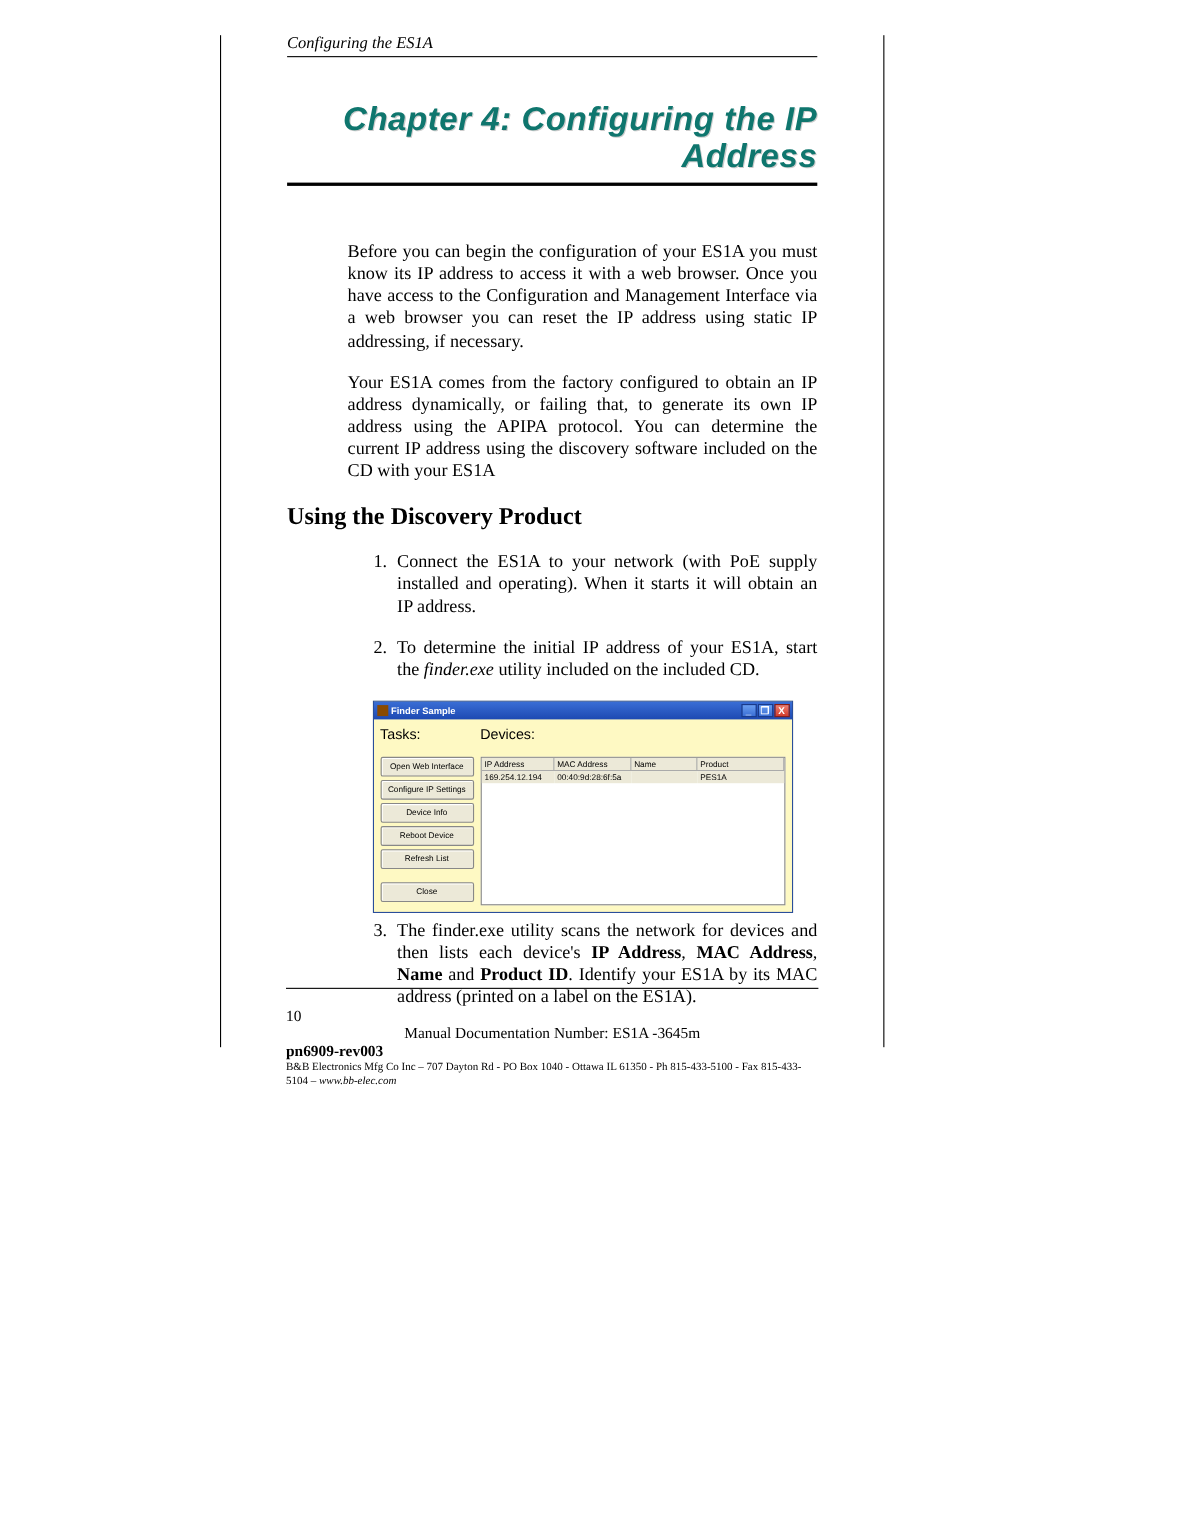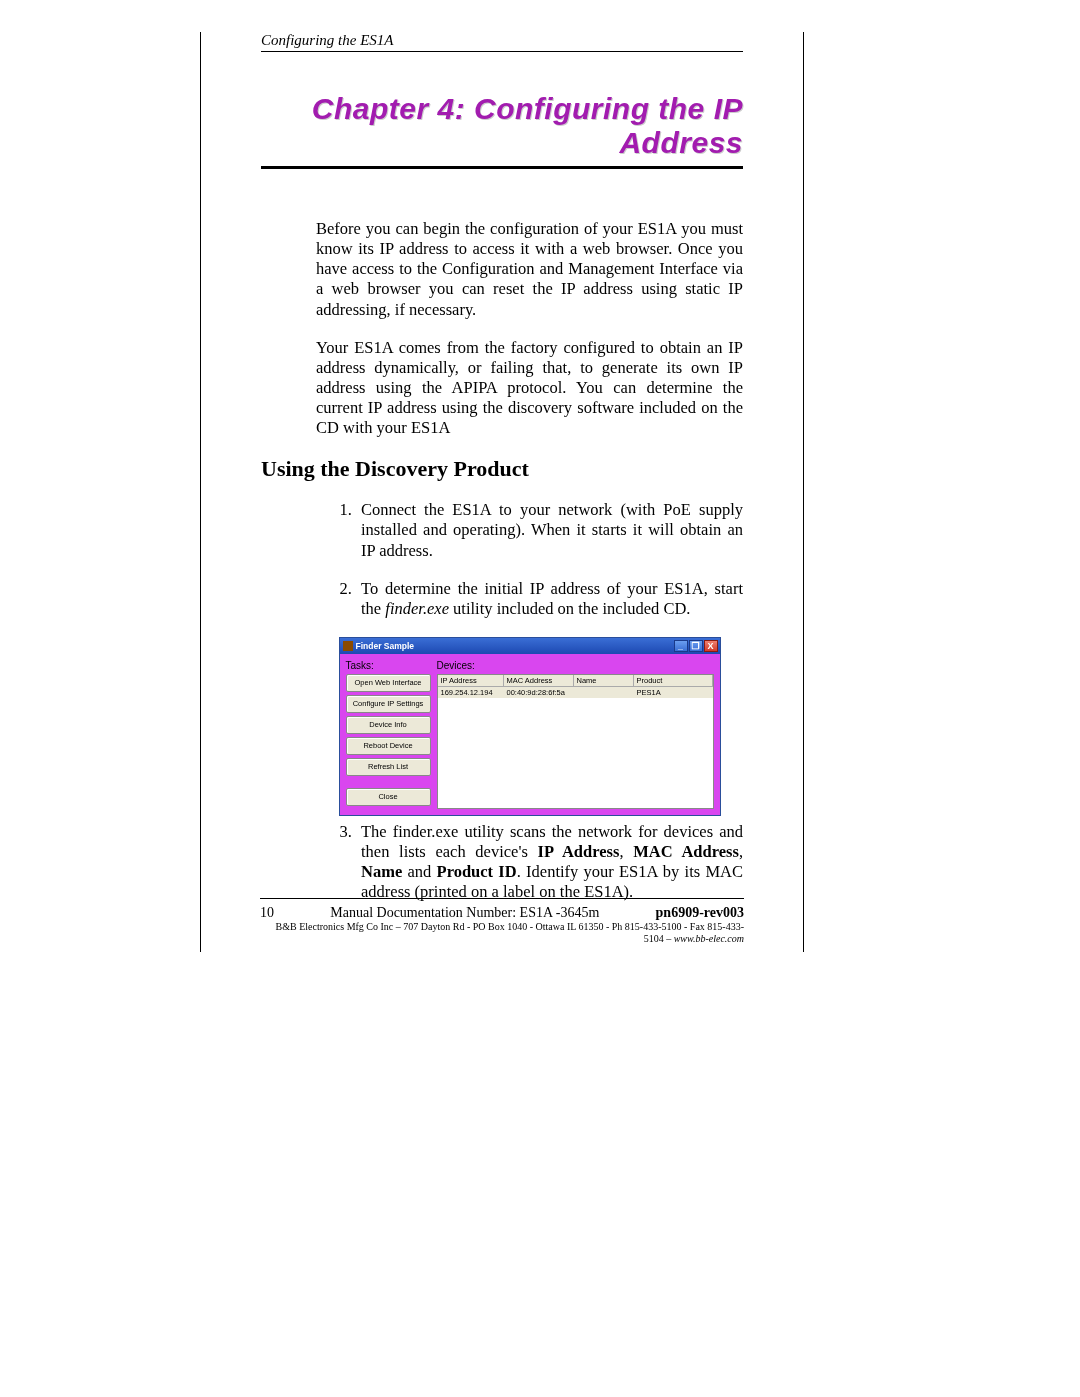--- a/index.html
+++ b/index.html
@@ -33,21 +33,21 @@
     border-bottom: 1px solid #000;
     padding-bottom: 2px;
     margin-bottom: 40px;
     width: 100%;
   }
   .chapter-title {
     font-family: Arial, Helvetica, sans-serif;
     font-weight: bold;
     font-style: italic;
     font-size: 30px;
-    color: #a21caf;
+    color: #0f766e;
     text-align: right;
     border-bottom: 3px solid #000;
     padding-bottom: 6px;
     margin: 0 0 50px 0;
     text-shadow: 1px 1px 0 #ccc;
     letter-spacing: 0.5px;
   }
   .body-indent {
     margin-left: 55px;
   }
@@ -76,21 +76,21 @@
   }
   .italic { font-style: italic; }
   .bold { font-weight: bold; }
 
   
   .app-window {
     margin: 10px auto 6px auto;
     width: 380px;
     font-family: Tahoma, Arial, sans-serif;
     font-size: 8.5px;
-    background: #d946ef;
+    background: #fef9c3;
     border: 1px solid #2a4e9b;
   }
   .titlebar {
     height: 16px;
     background: linear-gradient(to bottom, #3a6ed5, #1d49b2);
     color: #fff;
     display: flex;
     align-items: center;
     padding: 0 2px 0 3px;
   }
@@ -114,21 +114,21 @@
   .window-body {
     display: flex;
     padding: 6px;
     gap: 6px;
   }
   .tasks-panel {
     width: 85px;
     display: flex;
     flex-direction: column;
   }
-  .panel-label { font-size: 10px; margin-bottom: 3px; }
+  .panel-label { font-size: 13px; margin-bottom: 13px; }
   .task-btn {
     background: #ece9d8;
     border: 1px solid #888;
     border-radius: 2px;
     height: 16px;
     margin-bottom: 3px;
     font-size: 7.5px;
     display:flex; align-items:center; justify-content:center;
     box-shadow: inset 1px 1px 0 #fff;
   }
@@ -175,28 +175,29 @@
     position: absolute;
     left: 200px;
     right: 200px;
     top: 898px;
     font-size: 12px;
     padding: 0 60px;
   }
   .footer-line1 {
     display: flex;
     border-top: 1px solid #000;
-    padding-top: 6px;
+    padding-top: 18px;
     font-size: 14px;
+    flex-direction: column;
   }
   .footer-line1 .pn { flex: 0 0 auto; }
   .footer-line1 .mid { flex: 1; text-align: center; }
   .footer-line1 .rev { flex: 0 0 auto; font-weight: bold; }
   .footer-small {
-    text-align: right;
+    text-align: left;
     font-size: 10px;
     line-height: 1.15;
   }
   .footer-small .url { font-style: italic; }
 </style>
 </head>
 <body>
 
 <div class="page">
 

